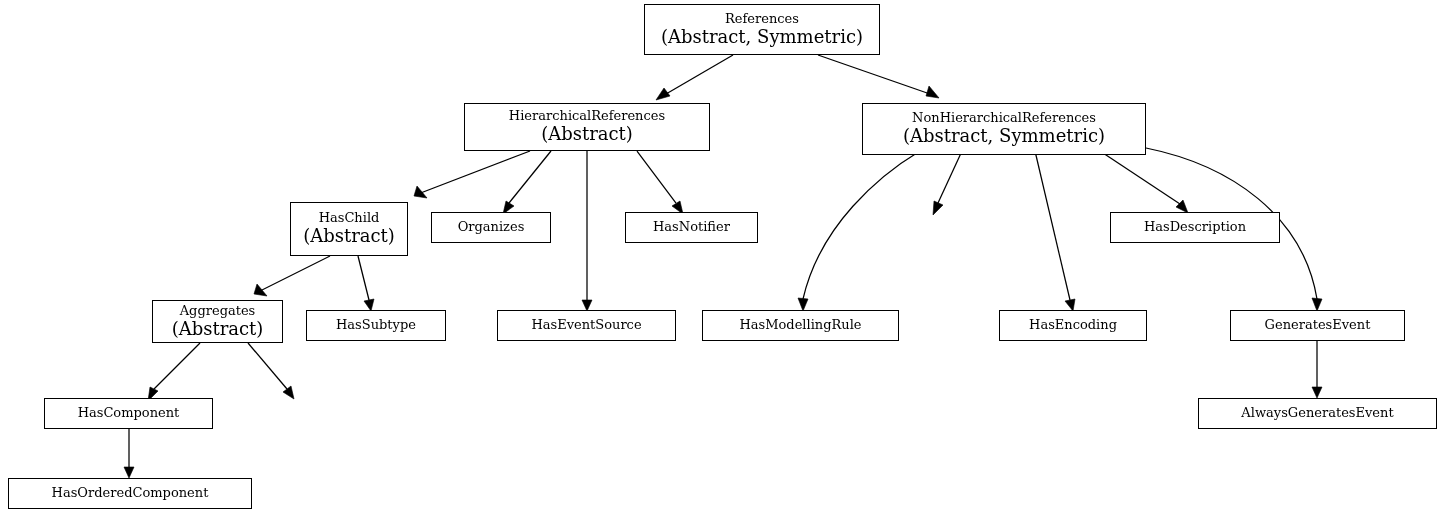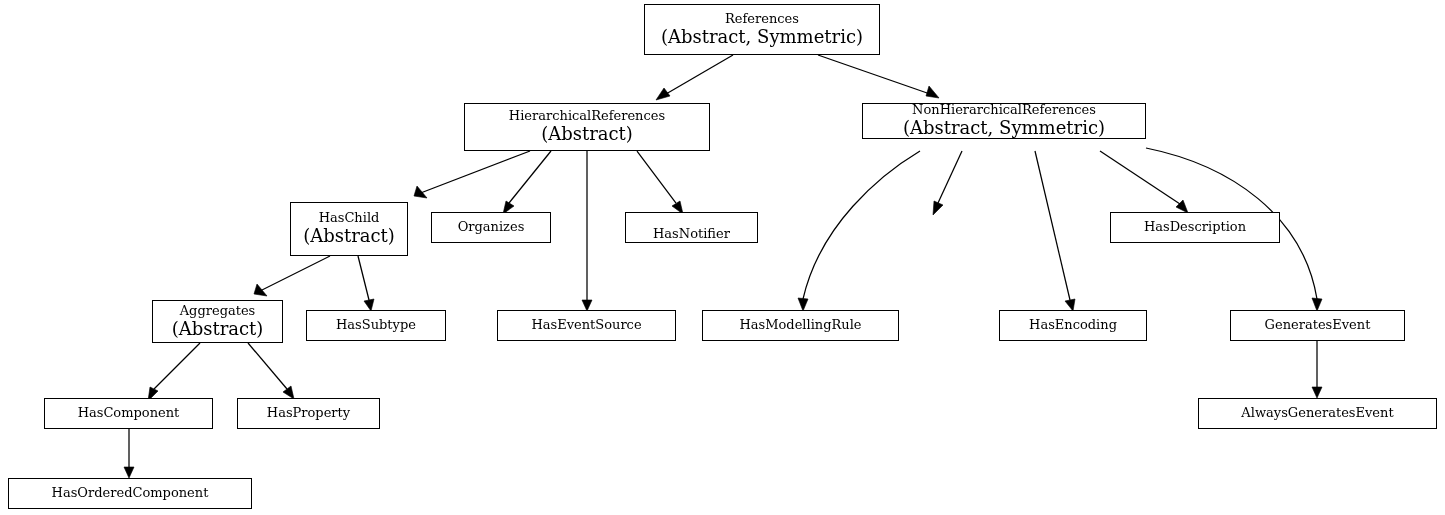--- a/index.html
+++ b/index.html
@@ -138,32 +138,32 @@
 
   <div id="node-layer">
       <div class="node" style="left: 644px; top: 4px; width: 236px; height: 51px; border-color: rgb(0, 0, 0); color: rgb(0, 0, 0);">
         <div class="node-title">References</div>
         <div class="node-sub">(Abstract, Symmetric)</div>
       </div>
       <div class="node" style="left: 464px; top: 103px; width: 246px; height: 48px; border-color: rgb(0, 0, 0); color: rgb(0, 0, 0);">
         <div class="node-title">HierarchicalReferences</div>
         <div class="node-sub">(Abstract)</div>
       </div>
-      <div class="node" style="left: 862px; top: 103px; width: 284px; height: 36px; border-color: rgb(0, 0, 0); color: rgb(0, 0, 0);">
+      <div class="node" style="left: 862px; top: 103px; width: 284px; height: 52px; border-color: rgb(0, 0, 0); color: rgb(0, 0, 0);">
         <div class="node-title">NonHierarchicalReferences</div>
         <div class="node-sub">(Abstract, Symmetric)</div>
       </div>
       <div class="node" style="left: 290px; top: 202px; width: 118px; height: 54px; border-color: rgb(0, 0, 0); color: rgb(0, 0, 0);">
         <div class="node-title">HasChild</div>
         <div class="node-sub">(Abstract)</div>
       </div>
       <div class="node" style="left: 431px; top: 212px; width: 120px; height: 31px; border-color: rgb(0, 0, 0); color: rgb(0, 0, 0);">
         <div class="node-title">Organizes</div>
       </div>
-      <div class="node" style="left: 625px; top: 212px; width: 133px; height: 31px; border-color: rgb(0, 0, 0); color: rgb(0, 0, 0); justify-content: flex-end;">
+      <div class="node" style="left: 625px; top: 212px; width: 133px; height: 31px; border-color: rgb(0, 0, 0); color: rgb(0, 0, 0);">
         <div class="node-title">HasNotifier</div>
       </div>
       <div class="node" style="left: 1110px; top: 212px; width: 170px; height: 31px; border-color: rgb(0, 0, 0); color: rgb(0, 0, 0);">
         <div class="node-title">HasDescription</div>
       </div>
       <div class="node" style="left: 152px; top: 300px; width: 131px; height: 43px; border-color: rgb(0, 0, 0); color: rgb(0, 0, 0);">
         <div class="node-title">Aggregates</div>
         <div class="node-sub">(Abstract)</div>
       </div>
       <div class="node" style="left: 306px; top: 310px; width: 140px; height: 31px; border-color: rgb(0, 0, 0); color: rgb(0, 0, 0);">
@@ -177,23 +177,20 @@
       </div>
       <div class="node" style="left: 999px; top: 310px; width: 148px; height: 31px; border-color: rgb(0, 0, 0); color: rgb(0, 0, 0);">
         <div class="node-title">HasEncoding</div>
       </div>
       <div class="node" style="left: 1230px; top: 310px; width: 175px; height: 31px; border-color: rgb(0, 0, 0); color: rgb(0, 0, 0);">
         <div class="node-title">GeneratesEvent</div>
       </div>
       <div class="node" style="left: 44px; top: 398px; width: 169px; height: 31px; border-color: rgb(0, 0, 0); color: rgb(0, 0, 0);">
         <div class="node-title">HasComponent</div>
       </div>
-      <div class="node" style="left: 237px; top: 398px; width: 143px; height: 31px; border-color: rgb(0, 0, 0); color: rgb(0, 0, 0);">
-        <div class="node-title">HasProperty</div>
-      </div>
       <div class="node" style="left: 1198px; top: 398px; width: 239px; height: 31px; border-color: rgb(0, 0, 0); color: rgb(0, 0, 0);">
         <div class="node-title">AlwaysGeneratesEvent</div>
       </div>
       <div class="node" style="left: 8px; top: 478px; width: 244px; height: 31px; border-color: rgb(0, 0, 0); color: rgb(0, 0, 0);">
         <div class="node-title">HasOrderedComponent</div>
       </div>
     </div>
 
 </div>
 

